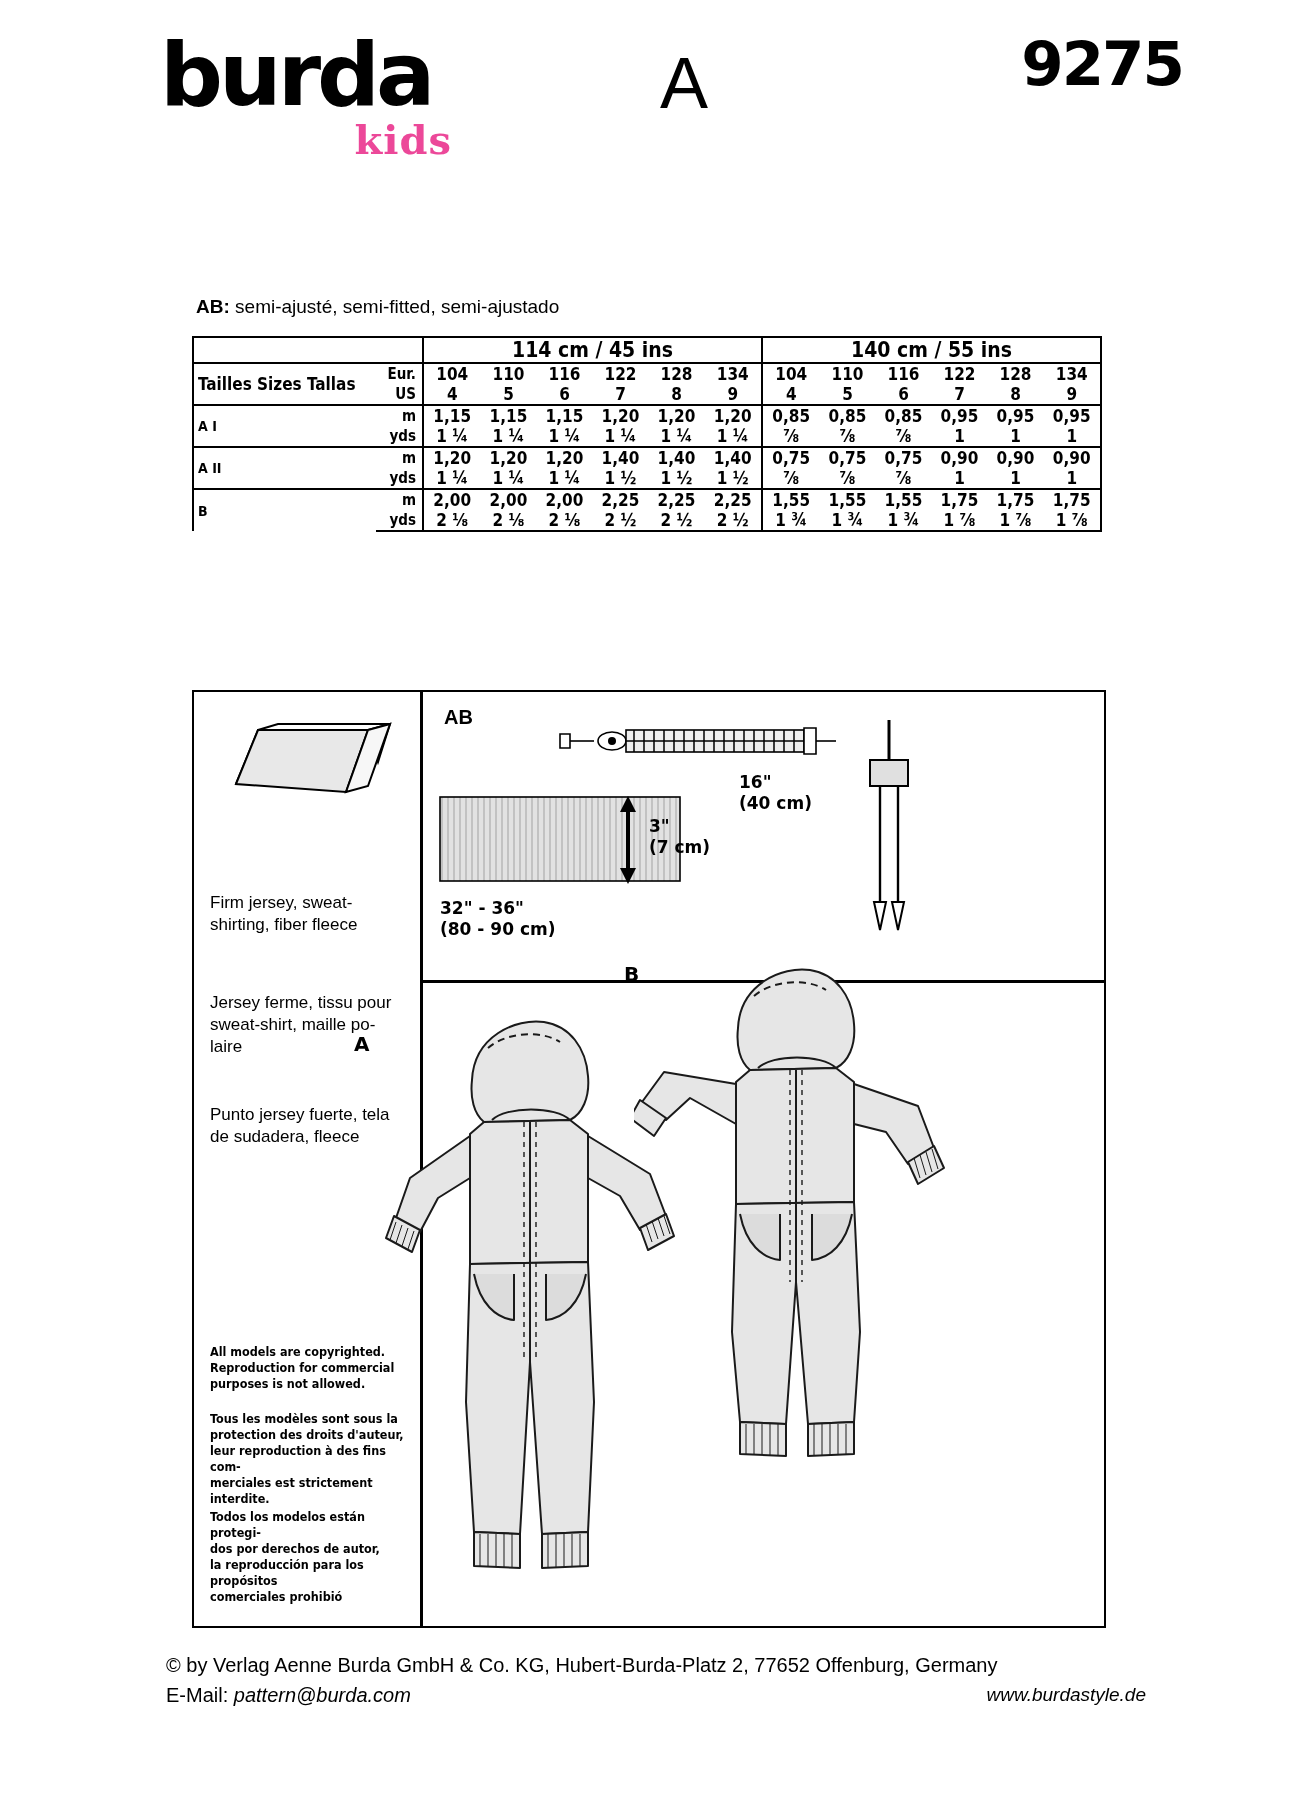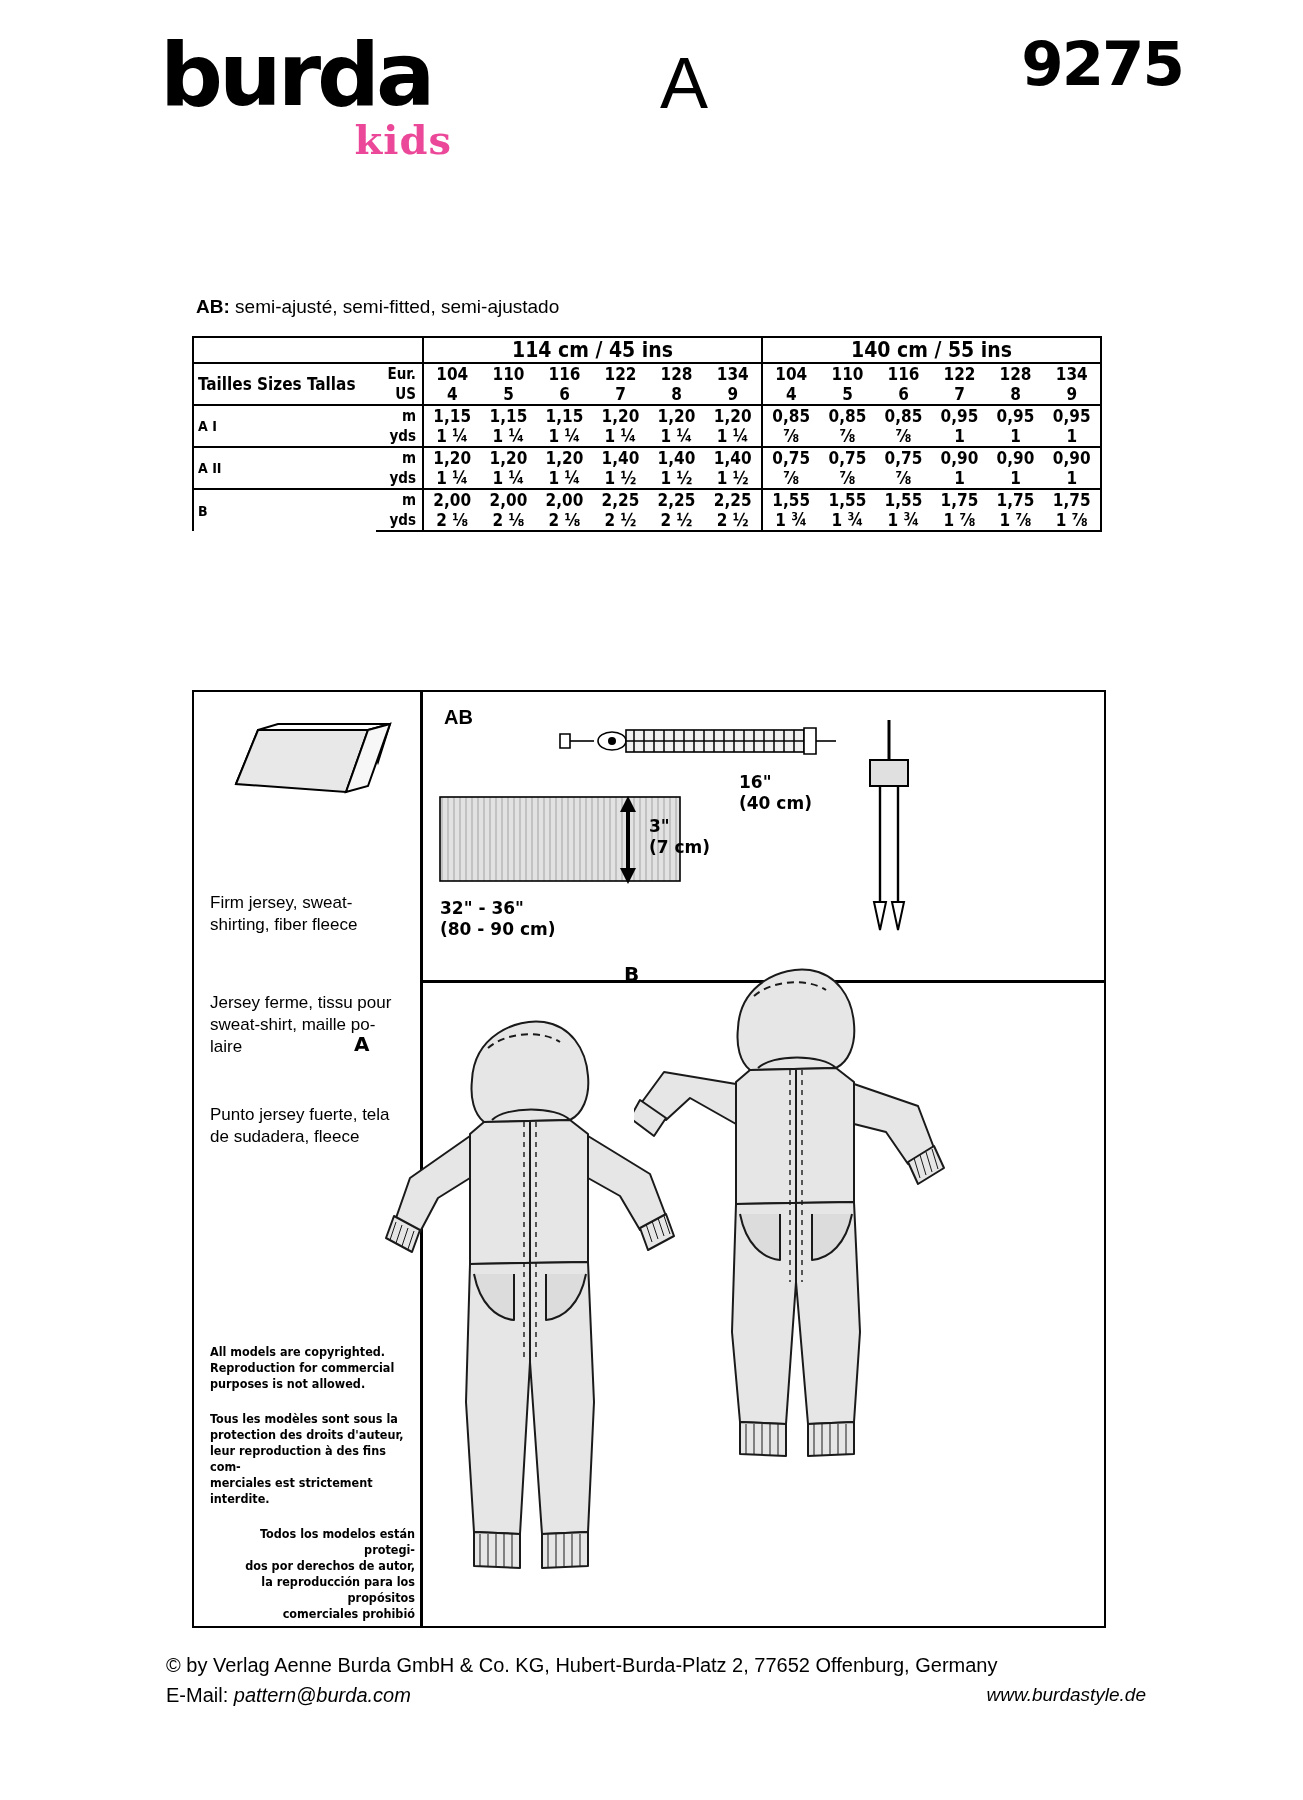--- a/index.html
+++ b/index.html
@@ -83,21 +83,21 @@
   .t2{top:300px;}
   .t3{top:412px;}
 
   .copy-block{
     position:absolute;left:16px;width:205px;
     font-family:"DejaVu Sans Condensed","DejaVu Sans", sans-serif;
     font-size:12.5px;line-height:16px;font-weight:bold;margin-top:7px;
   }
   .c1{top:645px;}
   .c2{top:712px;}
-  .c3{top:827px;text-align:right;}
+  .c3{top:810px;}
 
   .ab-label{position:absolute;left:250px;top:14px;font-weight:bold;font-size:20px;
     font-family:Liberation Sans, sans-serif;}
 
   .dim-w{position:absolute;left:246px;top:206px;font-weight:bold;font-size:17px;line-height:21px;
     font-family:"DejaVu Sans", sans-serif;}
   .dim-h{position:absolute;left:455px;top:124px;font-weight:bold;font-size:17px;line-height:21px;
     font-family:"DejaVu Sans", sans-serif;}
   .zip-label{position:absolute;left:545px;top:80px;font-weight:bold;font-size:17px;line-height:21px;
     font-family:"DejaVu Sans", sans-serif;}

